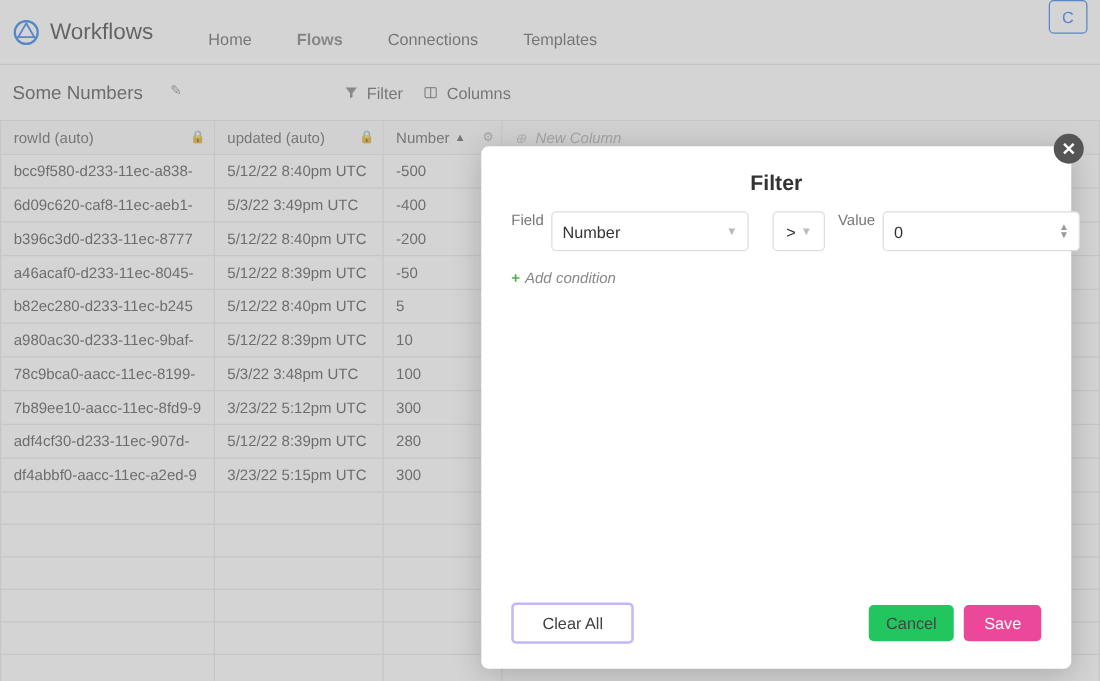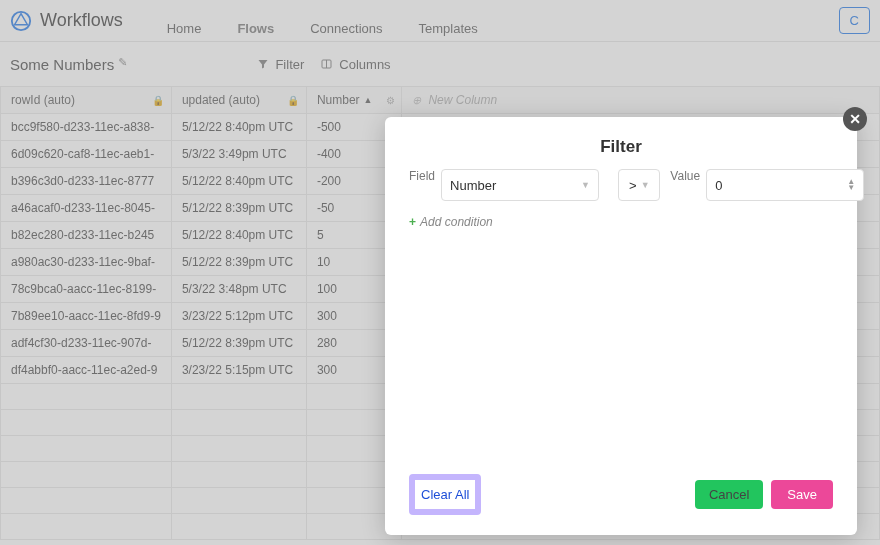--- a/index.html
+++ b/index.html
@@ -1,28 +1,28 @@
 <!DOCTYPE html>
 <html><head>
 <meta charset="utf-8">
 <style>
   * { box-sizing: border-box; margin: 0; padding: 0; }
   body { font-family: -apple-system, BlinkMacSystemFont, "Segoe UI", Helvetica, Arial, sans-serif; font-size: 13px; color: #333; background: #fff; width: 880px; height: 545px; overflow: hidden; position: relative; }
   
-  .topnav { display: flex; align-items: center; height: 42px; padding: 0 10px; border-bottom: 1px solid #e3e3e3; }
+  .topnav { display: flex; height: 52px; padding: 0 10px; border-bottom: 1px solid #e3e3e3; }
   .brand { display: flex; align-items: center; gap: 8px; padding-right: 30px; }
   .brand-name { font-size: 18px; font-weight: 400; color: #333; }
   .nav-items { display: flex; gap: 8px; }
   .nav-item { padding: 8px 14px; font-size: 13px; color: #555; cursor: pointer; margin-top: 16px; }
   .nav-item.active { font-weight: 600; color: #737373; }
   .nav-right { margin-left: auto; }
   .create-btn { border: 1px solid #1a73e8; color: #1a73e8; background: #fff; padding: 5px 10px; border-radius: 4px; font-size: 13px; cursor: pointer; }
   
   .subhead { display: flex; align-items: center; height: 44px; padding: 0 10px; }
-  .table-title { font-size: 15px; color: #444; display: flex; align-items: flex-start; gap: 4px; }
+  .table-title { font-size: 15px; color: #444; display: flex; align-items: flex-start; gap: 22px; }
   .edit-icon { color: #888; font-size: 11px; }
   .subhead-tools { display: flex; gap: 16px; margin-left: 130px; }
   .tool { display: flex; align-items: center; gap: 6px; color: #555; font-size: 13px; cursor: pointer; }
   
   .grid { width: 100%; border-collapse: collapse; }
   .grid th, .grid td { border: 1px solid #e6e6e6; text-align: left; font-weight: 400; padding: 6px 10px; height: 26px; font-size: 12px; color: #444; white-space: nowrap; overflow: hidden; }
   .grid th { background: #fafafa; color: #555; position: relative; }
   .col-rowid { width: 135px; }
   .col-updated { width: 135px; }
   .col-number { width: 95px; }
@@ -47,21 +47,21 @@
   .select-box, .value-box { border: 1px solid #ddd; border-radius: 4px; height: 32px; display: flex; align-items: center; padding: 0 8px; font-size: 13px; color: #333; background: #fff; position: relative; }
   .select-box { justify-content: space-between; }
   .field-select { width: 158px; }
   .op-select { width: 42px; justify-content: center; gap: 4px; }
   .value-input { width: 158px; justify-content: space-between; }
   .chev { color: #bbb; font-size: 9px; }
   .stepper { display: flex; flex-direction: column; line-height: 6px; font-size: 8px; color: #999; }
   .add-cond { margin-top: 14px; display: flex; align-items: center; gap: 4px; font-size: 12px; color: #888; font-style: italic; cursor: pointer; }
   .add-plus { color: #4caf50; font-style: normal; font-size: 12px; font-weight: bold; }
   .modal-footer { display: flex; padding: 16px 24px 20px; align-items: center; }
-  .clear-btn { border: 6px solid #c4b5fd; background: #fff; color: #1d4ed8; padding: 7px 6px; border-radius: 4px; font-size: 13px; cursor: pointer; }
+  .clear-btn { border: 2px solid #c4b5fd; background: #fff; color: #404040; padding: 7px 23px; border-radius: 4px; font-size: 13px; cursor: pointer; }
   .footer-right { margin-left: auto; display: flex; gap: 8px; }
   .cancel-btn { background: #22c55e; border: none; color: #444; padding: 7px 14px; border-radius: 4px; font-size: 13px; cursor: pointer; }
   .save-btn { background: #ec4899; border: none; color: #fff; padding: 7px 16px; border-radius: 4px; font-size: 13px; cursor: pointer; }
 </style>
 </head>
 <body>
 
 <div class="topnav">
   <div class="brand">
     <svg width="22" height="22" viewBox="0 0 24 24">

